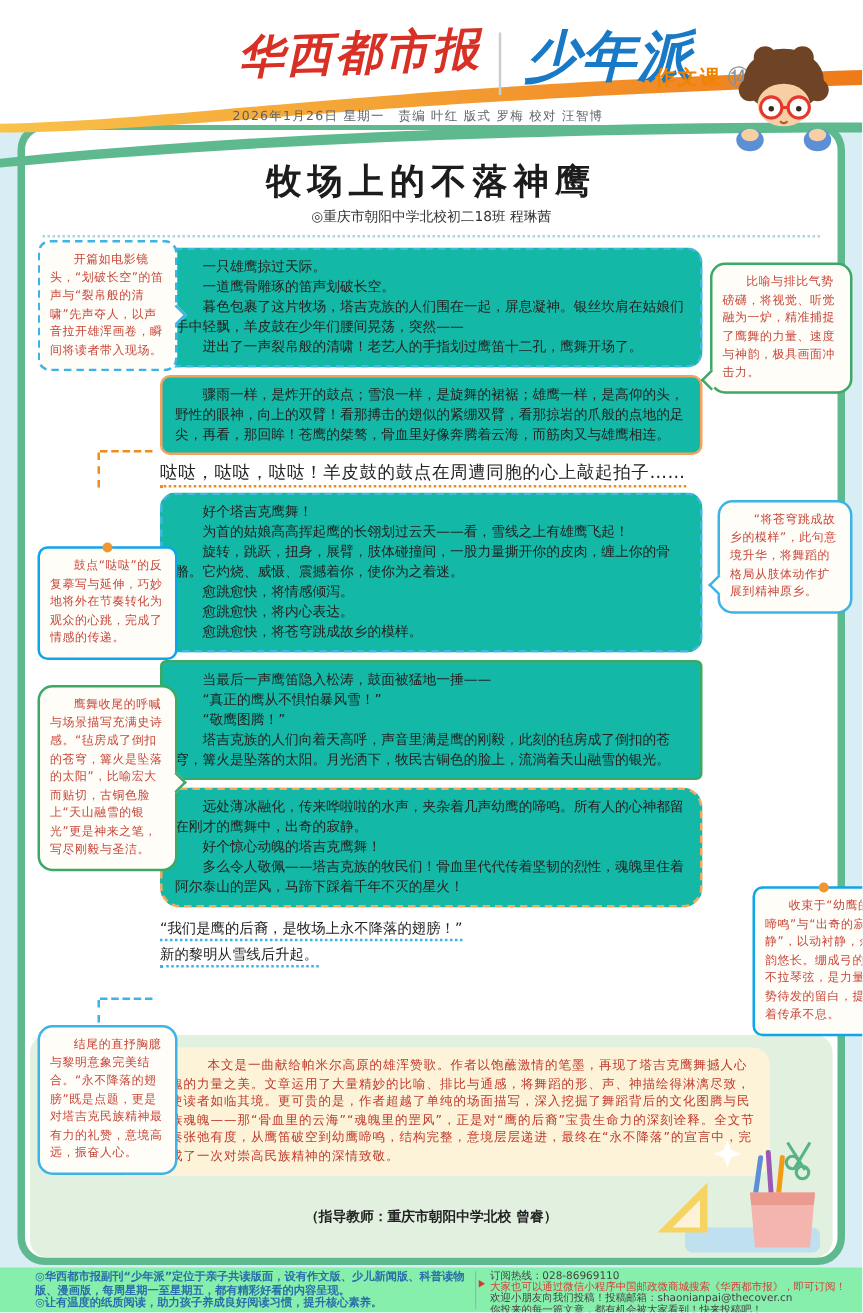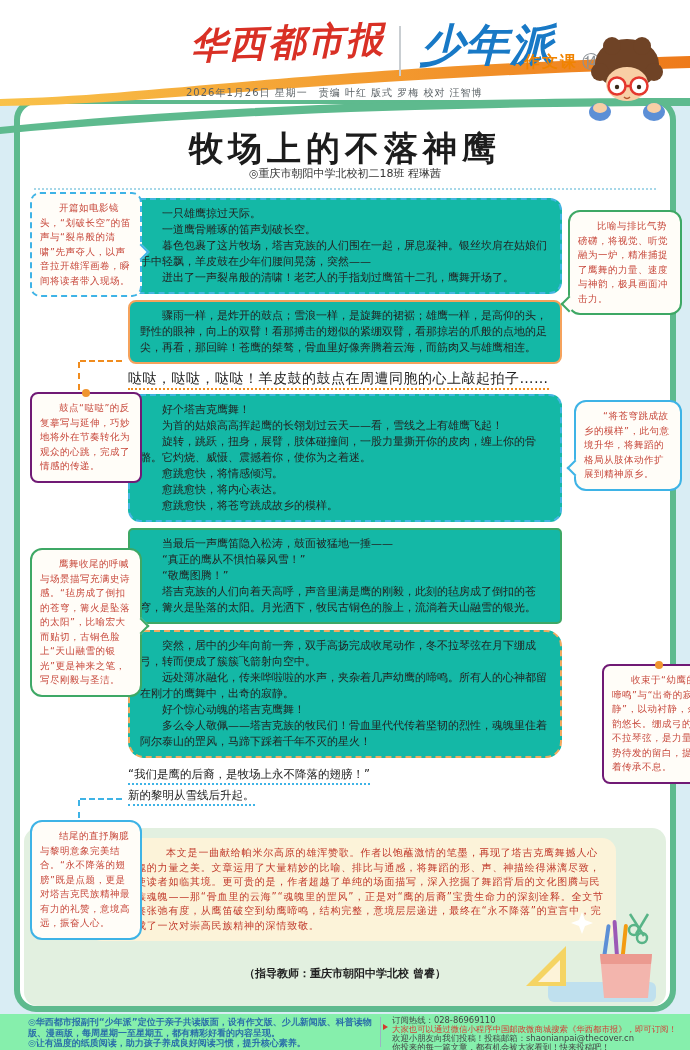--- a/index.html
+++ b/index.html
@@ -14,21 +14,21 @@
   .section-name{position:absolute;left:420px;top:16px;z-index:4;font-weight:bold;font-style:italic;
          font-size:44px;color:#1879c6;letter-spacing:1px;}
   .course{position:absolute;left:524px;top:52px;z-index:4;font-weight:bold;font-size:16px;color:#f08300;letter-spacing:2px;}
   .issue{position:absolute;left:582px;top:50px;z-index:4;font-size:18px;color:#8a9096;}
   .dateline{position:absolute;left:186px;top:86px;z-index:4;font-size:10px;color:#5b6266;letter-spacing:1px;}
   .mascot{position:absolute;left:584px;top:34px;width:86px;height:90px;z-index:6;}
   
   .panel{position:absolute;left:14px;top:98px;width:650px;height:902px;background:#ffffff;
          border:6px solid #5eba8e;border-radius:22px;z-index:1;}
   .title{position:absolute;left:36px;top:126px;width:618px;text-align:center;z-index:4;
-         font-size:34px;font-weight:bold;color:#1c1c1c;letter-spacing:5px;}
+         font-size:28px;font-weight:bold;color:#1c1c1c;letter-spacing:5px;}
   .byline{position:absolute;left:36px;top:166px;width:618px;text-align:center;z-index:4;
          font-size:11px;color:#333;}
   .title-sep{position:absolute;left:34px;top:188px;width:622px;border-bottom:2px dotted #a6d7e8;z-index:4;}
   
   .article-col{position:absolute;left:128px;top:198px;width:434px;z-index:4;color:#222;}
   .box{border-radius:12px;padding:6px 10px;font-size:11px;line-height:16px;margin-bottom:6px;background:#14b8a6;}
   .box p{margin:0;text-indent:2em;}
   .box-blue-dash{border:2px dashed #45b5e2;}
   .box-orange{border:2px solid #f5a25c;border-radius:8px;}
   .box-green{border:2px solid #3ea865;border-radius:5px;}
@@ -37,21 +37,21 @@
   .drum-line span{border-bottom:2px dotted #f08c1e;padding-bottom:2px;}
   .ending{margin-top:4px;font-size:11.5px;line-height:21px;}
   .ending div span{border-bottom:2px dotted #3eb3e6;padding-bottom:2px;}
   
   .anno{position:absolute;z-index:5;background:#fffdf8;color:#c7473a;font-size:9.5px;line-height:14.5px;
         padding:7px 8px;letter-spacing:.5px;}
   .anno p{margin:0;text-indent:2em;}
   .a-blue-dash{border:2px dashed #3eb3e6;border-radius:10px;}
   .a-blue{border:2px solid #3eb3e6;border-radius:12px;}
   .a-green{border:2px solid #3ea865;border-radius:12px;}
-  .a-orange{border:2px solid #701a75;border-radius:8px;}
+  .a-orange{border:2px solid #0ea5e9;border-radius:8px;margin-top:45px;}
   .pin{position:absolute;left:50%;top:-5px;width:8px;height:8px;margin-left:-4px;border-radius:50%;background:#f0952f;}
   .tail{position:absolute;width:10px;height:10px;background:#fffdf8;transform:rotate(45deg);}
   .tail-right{right:-7px;border-top:2px solid;border-right:2px solid;}
   .tail-left{left:-7px;border-bottom:2px solid;border-left:2px solid;}
   .t-blue{border-color:#3eb3e6;}
   .t-green{border-color:#3ea865;}
   .dash-arrow{position:absolute;z-index:5;}
   .dash-h-orange{border-top:2px dashed #f08c1e;}
   .dash-v-orange{border-left:2px dashed #f08c1e;}
   .dash-h-blue{border-top:2px dashed #3eb3e6;}
@@ -149,21 +149,20 @@
       <p>愈跳愈快，将内心表达。</p>
       <p>愈跳愈快，将苍穹跳成故乡的模样。</p>
     </div>
     <div class="box box-green">
       <p>当最后一声鹰笛隐入松涛，鼓面被猛地一捶——</p>
       <p>“真正的鹰从不惧怕暴风雪！”</p>
       <p>“敬鹰图腾！”</p>
       <p>塔吉克族的人们向着天高呼，声音里满是鹰的刚毅，此刻的毡房成了倒扣的苍穹，篝火是坠落的太阳。月光洒下，牧民古铜色的脸上，流淌着天山融雪的银光。</p>
     </div>
     <div class="box box-orange-dash">
-      <p>突然，居中的少年向前一奔，双手高扬完成收尾动作，冬不拉琴弦在月下绷成弓，转而便成了簇簇飞箭射向空中。</p>
       <p>远处薄冰融化，传来哗啦啦的水声，夹杂着几声幼鹰的啼鸣。所有人的心神都留在刚才的鹰舞中，出奇的寂静。</p>
       <p>好个惊心动魄的塔吉克鹰舞！</p>
       <p>多么令人敬佩——塔吉克族的牧民们！骨血里代代传着坚韧的烈性，魂魄里住着阿尔泰山的罡风，马蹄下踩着千年不灭的星火！</p>
     </div>
     <div class="ending">
       <div><span>“我们是鹰的后裔，是牧场上永不降落的翅膀！”</span></div>
       <div><span>新的黎明从雪线后升起。</span></div>
     </div>
   </div>
 

